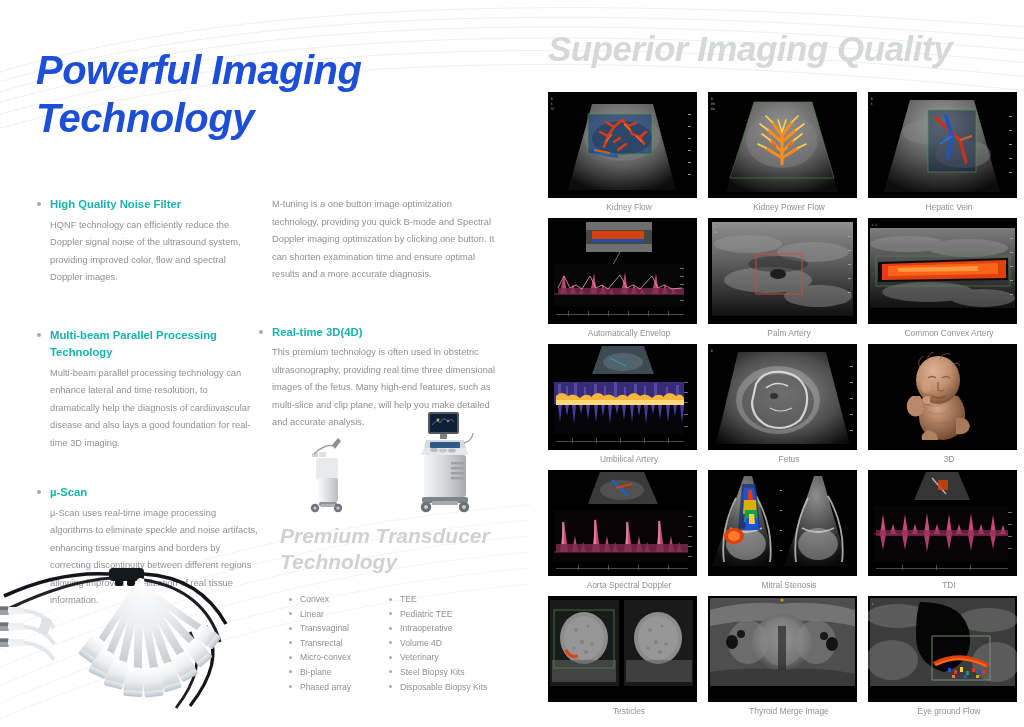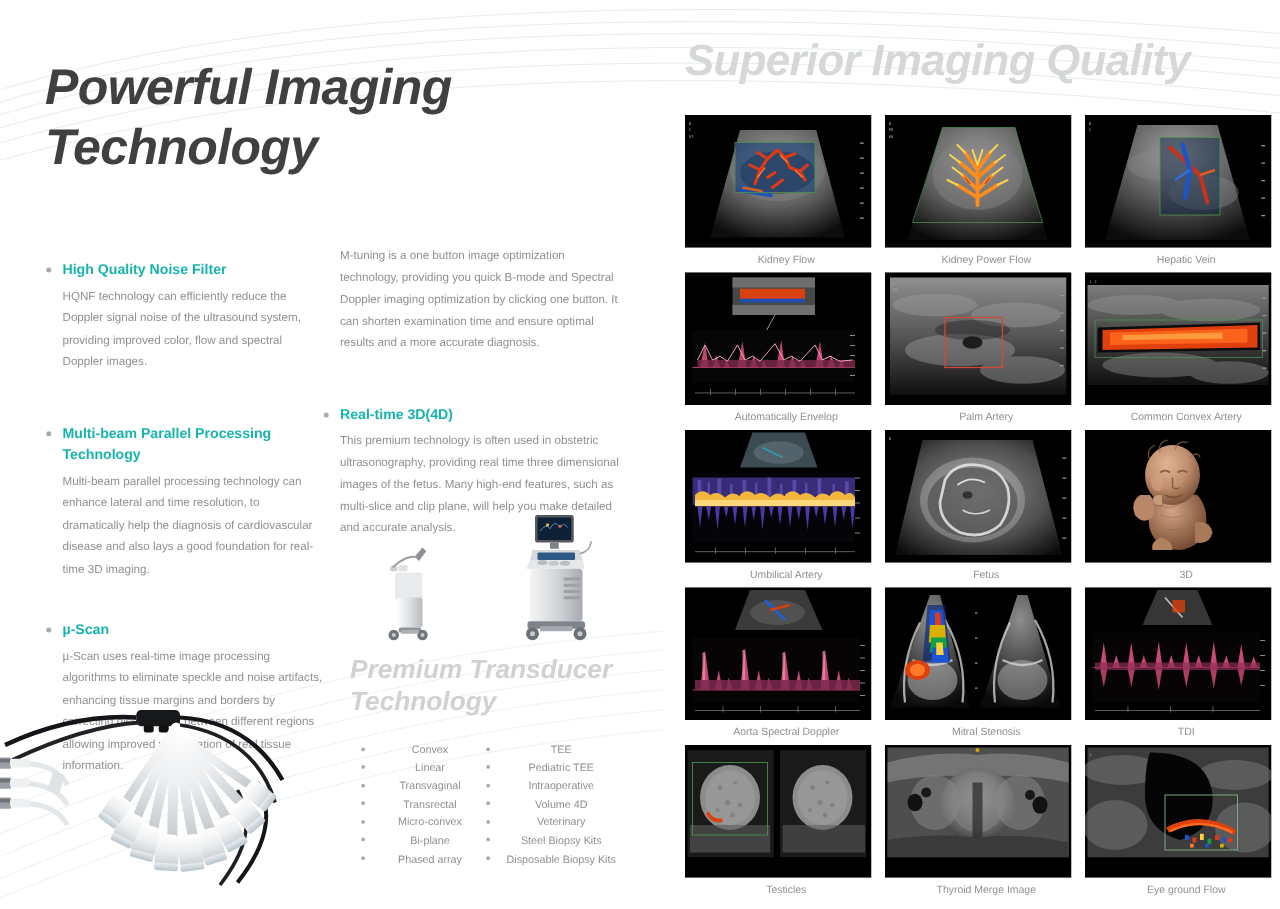--- a/index.html
+++ b/index.html
@@ -9,45 +9,45 @@
     font-family:"Liberation Sans", sans-serif;
     -webkit-font-smoothing:antialiased;
   }
   
   .bg-swoosh{position:absolute;inset:0;pointer-events:none;z-index:0;}
   
   .left-panel{position:absolute;left:0;top:0;width:520px;height:727px;z-index:2;}
   .big-title{
     position:absolute;left:36px;top:46px;width:440px;
     font-size:40px;line-height:48px;font-weight:bold;font-style:italic;
-    color:#404040;letter-spacing:-0.5px;
+    color:#1d4ed8;letter-spacing:-0.5px;
   }
   .feat-col{position:absolute;}
-  .col-a{left:36px;top:196px;width:222px;margin-top:12px;}
+  .col-a{left:36px;top:196px;width:222px;}
   .col-b{left:258px;top:196px;width:240px;}
   .feat{margin-bottom:20px;}
   .feat-head{
     position:relative;padding-left:14px;
     color:#17b4ae;font-size:11.3px;font-weight:bold;line-height:17.5px;
     margin-bottom:3px;
   }
   .feat-head .dot{
     position:absolute;left:1px;top:6px;width:4px;height:4px;border-radius:50%;
     background:#a9aaac;
   }
   .feat-body{
     padding-left:14px;color:#8e9093;font-size:9.3px;line-height:17.5px;
   }
   .sub-title{
     position:absolute;left:280px;top:523px;width:230px;
     font-size:21px;line-height:26px;font-weight:bold;font-style:italic;
     color:#cfd1d2;
   }
   .probe-lists{position:absolute;left:288px;top:592px;width:210px;display:flex;}
-  .probe-col{width:100px;text-align:center;}
+  .probe-col{width:100px;}
   .probe-col.right{width:110px;}
   .probe-li{
     position:relative;padding-left:12px;color:#8e9093;font-size:8.6px;
     line-height:14.6px;margin-bottom:0px;
   }
   .probe-li .dot{
     position:absolute;left:1px;top:5.5px;width:3px;height:3px;border-radius:50%;
     background:#a9aaac;
   }
   

